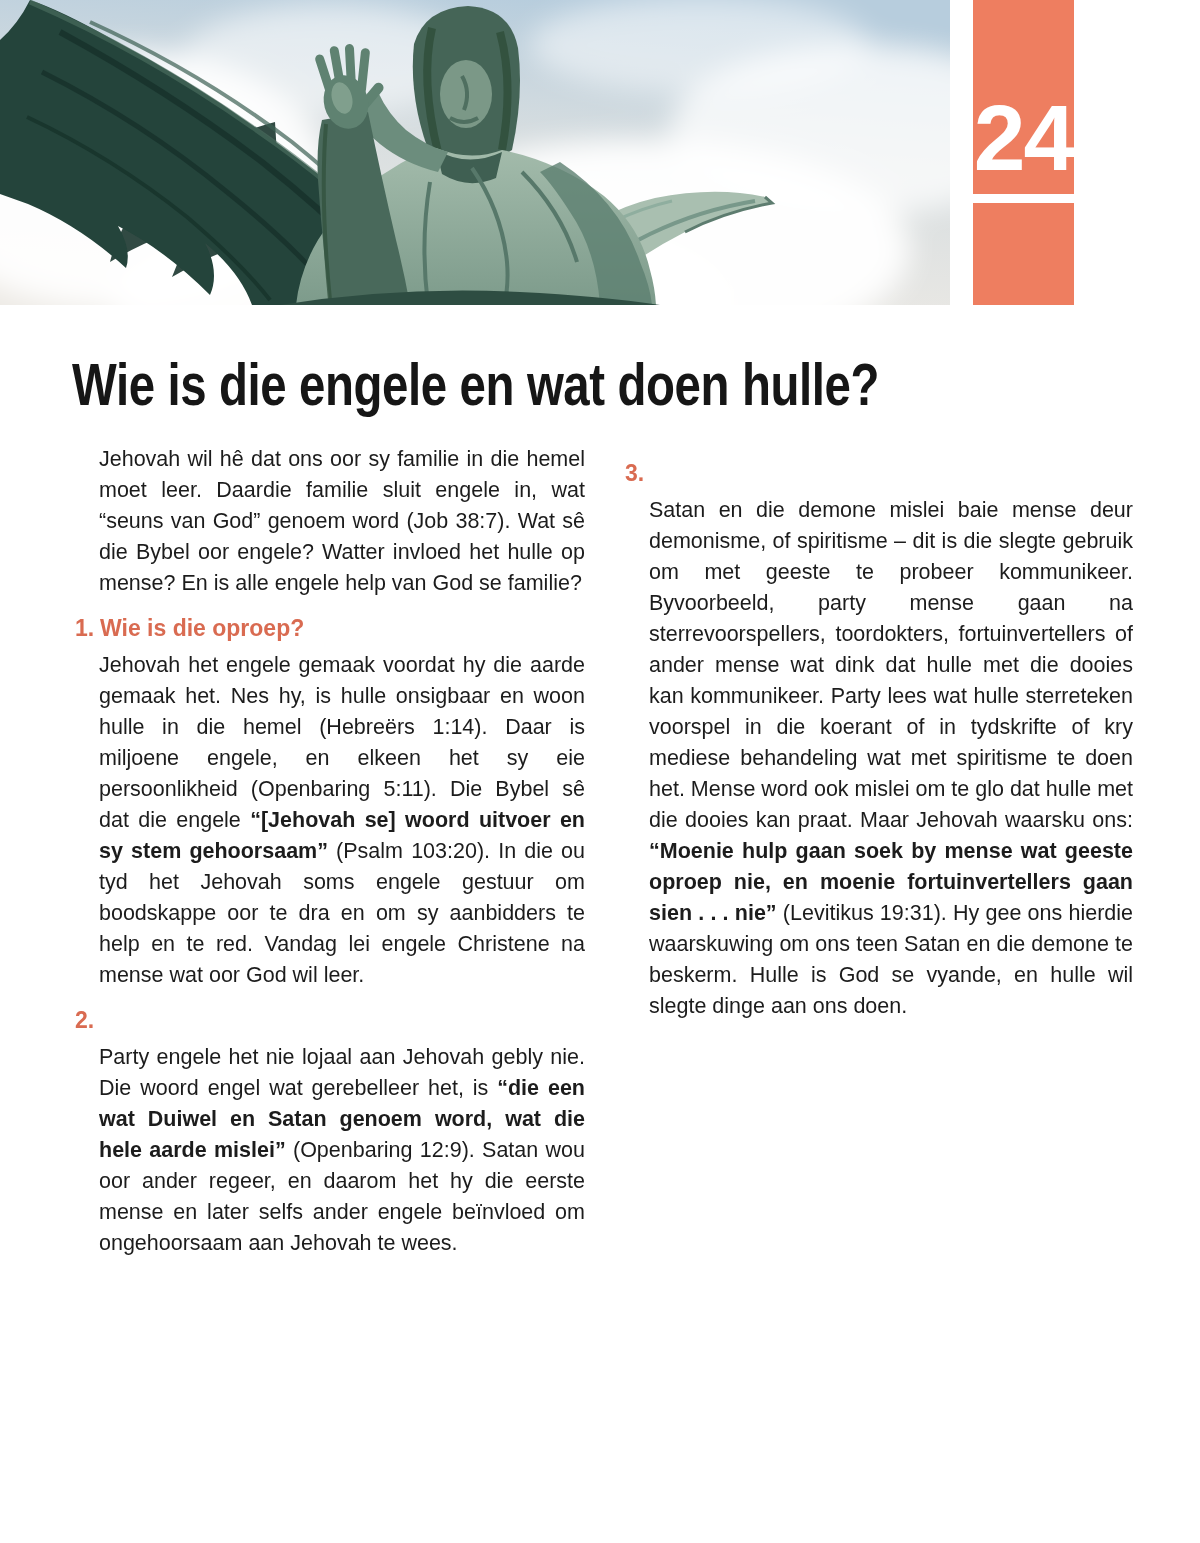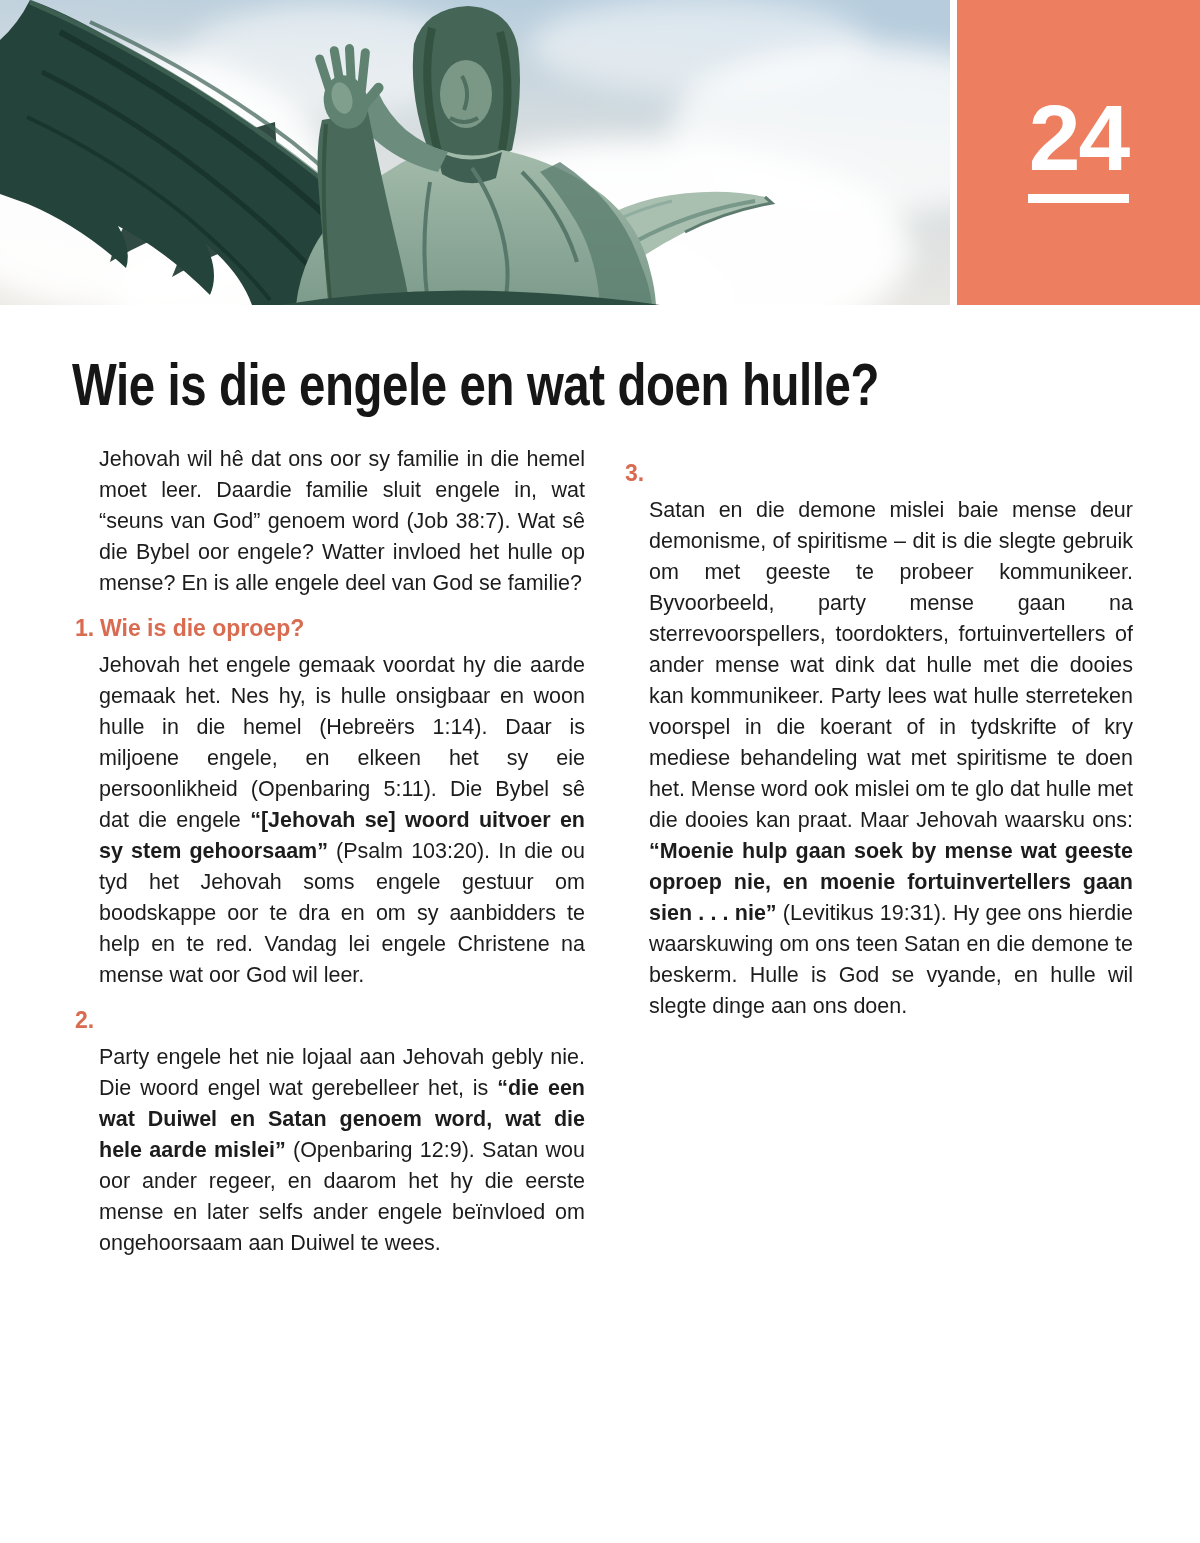--- a/index.html
+++ b/index.html
@@ -2,21 +2,21 @@
 <html lang="af" style="--accent: #ee7e60; --heading: #d96b51; --body-text: #1c1c1c;"><head>
 <meta charset="utf-8">
 <style>
   * { margin:0; padding:0; box-sizing:border-box; }
   html,body { background:#ffffff; }
   body {
     width:1200px; height:1543px; overflow:hidden; position:relative;
     font-family:"Liberation Sans","DejaVu Sans",sans-serif;
     color:var(--body-text,#1c1c1c);
   }
-  .hero { display:flex; height:305px; width:1200px; gap:7px; }
+  .hero { display:flex; height:305px; width:1059px; gap:23px; }
   .hero-photo { width:950px; height:305px; overflow:hidden; flex:0 0 950px; }
   .hero-photo svg { display:block; width:950px; height:305px; }
   .lesson-badge {
     flex:1; background:var(--accent,#ee7e60);
     display:flex; flex-direction:column; align-items:center; justify-content:center;
   }
   .lesson-number {
     color:#ffffff; font-weight:bold; font-size:93px; line-height:0.78;
     letter-spacing:-2px;
   }
@@ -127,30 +127,30 @@
   <div class="lesson-badge">
     <div class="lesson-number">24</div>
     <div class="lesson-underline"></div>
   </div>
 </header>
 
 <h1 class="page-title">Wie is die engele en wat doen hulle?</h1>
 
 <main class="columns">
   <div class="col left">
-      <p class="para"><span>Jehovah wil hê dat ons oor sy familie in die hemel moet leer. Daardie familie sluit engele in, wat “seuns van God” genoem word (Job 38:7). Wat sê die Bybel oor engele? Watter invloed het hulle op mense? En is alle engele deel van God se familie?</span></p>
+      <p class="para"><span>Jehovah wil hê dat ons oor sy familie in die hemel moet leer. Daardie familie sluit engele in, wat “seuns van God” genoem word (Job 38:7). Wat sê die Bybel oor engele? Watter invloed het hulle op mense? En is alle engele help van God se familie?</span></p>
       <div class="sec-heading">
         <span class="sec-num">1.</span>
         <span class="sec-title">Wie is die oproep?</span>
       </div>
       <p class="para"><span>Jehovah het engele gemaak voordat hy die aarde gemaak het. Nes hy, is hulle onsigbaar en woon hulle in die hemel (Hebreërs 1:14). Daar is miljoene engele, en elkeen het sy eie persoonlikheid (Openbaring 5:11). Die Bybel sê dat die engele </span><span class="b">“[Jehovah se] woord uitvoer en sy stem gehoorsaam”</span><span> (Psalm 103:20). In die ou tyd het Jehovah soms engele gestuur om boodskappe oor te dra en om sy aanbidders te help en te red. Vandag lei engele Christene na mense wat oor God wil leer.</span></p>
       <div class="sec-heading">
         <span class="sec-num">2.</span>
       </div>
-      <p class="para"><span>Party engele het nie lojaal aan Jehovah gebly nie. Die woord engel wat gerebelleer het, is </span><span class="b">“die een wat Duiwel en Satan genoem word, wat die hele aarde mislei”</span><span> (Openbaring 12:9). Satan wou oor ander regeer, en daarom het hy die eerste mense en later selfs ander engele beïnvloed om ongehoorsaam aan Duiwel te wees.</span></p>
+      <p class="para"><span>Party engele het nie lojaal aan Jehovah gebly nie. Die woord engel wat gerebelleer het, is </span><span class="b">“die een wat Duiwel en Satan genoem word, wat die hele aarde mislei”</span><span> (Openbaring 12:9). Satan wou oor ander regeer, en daarom het hy die eerste mense en later selfs ander engele beïnvloed om ongehoorsaam aan Jehovah te wees.</span></p>
     </div>
   <div class="col right">
       <div class="sec-heading">
         <span class="sec-num">3.</span>
       </div>
       <p class="para"><span>Satan en die demone mislei baie mense deur demonisme, of spiritisme – dit is die slegte gebruik om met geeste te probeer kommunikeer. Byvoorbeeld, party mense gaan na sterrevoorspellers, toordokters, fortuinvertellers of ander mense wat dink dat hulle met die dooies kan kommunikeer. Party lees wat hulle sterreteken voorspel in die koerant of in tydskrifte of kry mediese behandeling wat met spiritisme te doen het. Mense word ook mislei om te glo dat hulle met die dooies kan praat. Maar Jehovah waarsku ons: </span><span class="b">“Moenie hulp gaan soek by mense wat geeste oproep nie, en moenie fortuinvertellers gaan sien . . . nie”</span><span> (Levitikus 19:31). Hy gee ons hierdie waarskuwing om ons teen Satan en die demone te beskerm. Hulle is God se vyande, en hulle wil slegte dinge aan ons doen.</span></p>
     </div>
 </main>
 
 </body></html>

